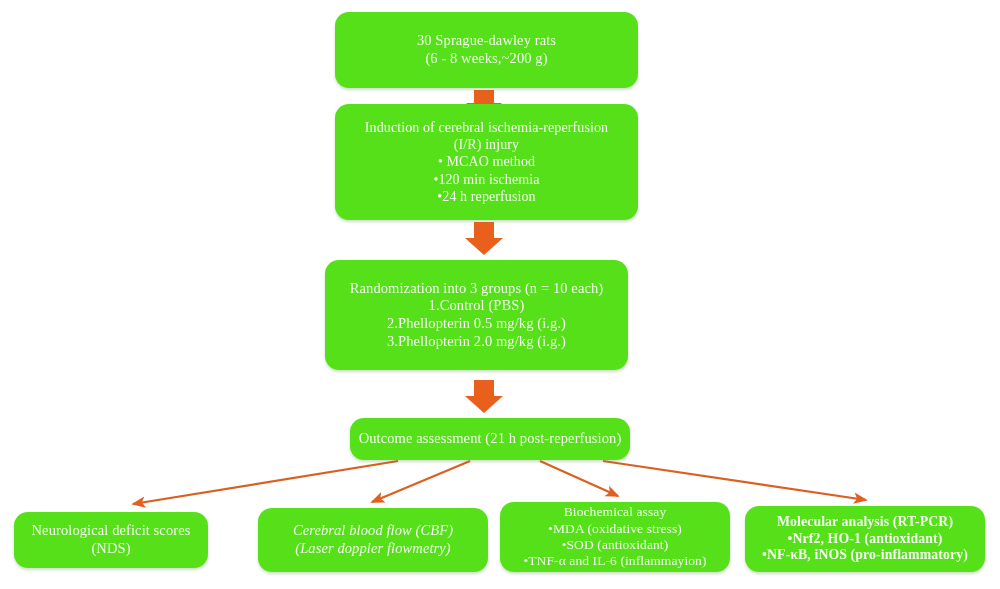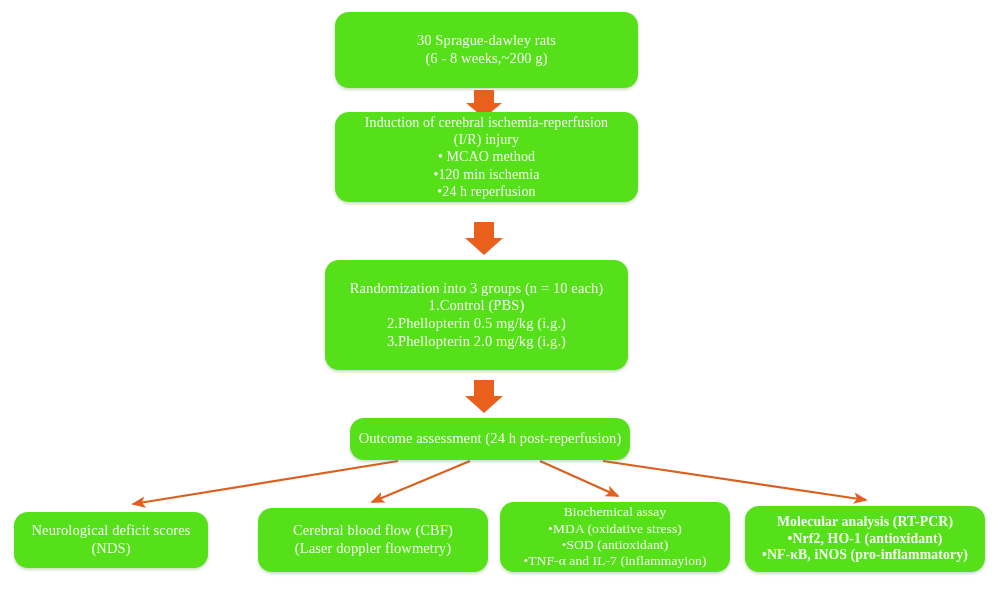--- a/index.html
+++ b/index.html
@@ -49,35 +49,35 @@
   }
 
   .node .node-text {
     display: block;
     width: 100%;
     white-space: pre-line;
   }
 
   
   #node-cohort      { left: 335px; top: 12px;  width: 303px; height: 76px;  }
-  #node-induction   { left: 335px; top: 112px; width: 303px; height: 90px;  }
+  #node-induction   { left: 335px; top: 104px; width: 303px; height: 116px;  }
   #node-random      { left: 325px; top: 260px; width: 303px; height: 110px; }
   #node-outcome     { left: 350px; top: 418px; width: 280px; height: 42px;  }
 
   #node-nds         { left: 14px;  top: 512px; width: 194px; height: 56px; text-align: center;  }
   #node-cbf         { left: 258px; top: 508px; width: 230px; height: 64px;  }
   #node-biochem     { left: 500px; top: 502px; width: 230px; height: 70px;  }
   #node-molecular   { left: 745px; top: 506px; width: 240px; height: 66px;  }
 
   #node-cohort     .node-text { font-size: 14.5px; }
   #node-induction  .node-text { font-size: 14px;   }
   #node-random     .node-text { font-size: 14.5px; }
   #node-outcome    .node-text { font-size: 14.5px; }
   #node-nds        .node-text { font-size: 14.5px; }
-  #node-cbf        .node-text { font-size: 14.5px; }
+  #node-cbf        .node-text { font-size: 14.5px; font-style: italic; }
   #node-biochem    .node-text { font-size: 13.5px; }
   #node-molecular  .node-text { font-size: 13.8px; font-weight: bold; }
 </style>
 </head>
 <body>
 
 <div id="flow-canvas">
 
   <svg class="arrow-layer" viewBox="0 0 1000 589" xmlns="http://www.w3.org/2000/svg">
     <defs>
@@ -126,37 +126,37 @@
   </div>
 
   <div class="node" id="node-random">
     <span class="node-text">Randomization into 3 groups (n = 10 each)
 1.Control (PBS)
 2.Phellopterin 0.5 mg/kg (i.g.)
 3.Phellopterin 2.0 mg/kg (i.g.)</span>
   </div>
 
   <div class="node" id="node-outcome">
-    <span class="node-text">Outcome assessment (24 h post-reperfusion)</span>
+    <span class="node-text">Outcome assessment (21 h post-reperfusion)</span>
   </div>
 
   <div class="node" id="node-nds">
     <span class="node-text">Neurological deficit scores (NDS)</span>
   </div>
 
   <div class="node" id="node-cbf">
     <span class="node-text">Cerebral blood flow (CBF)
 (Laser doppler flowmetry)</span>
   </div>
 
   <div class="node" id="node-biochem">
     <span class="node-text">Biochemical assay
 •MDA (oxidative stress)
 •SOD (antioxidant)
-•TNF-α and IL-7 (inflammayion)</span>
+•TNF-α and IL-6 (inflammayion)</span>
   </div>
 
   <div class="node" id="node-molecular">
     <span class="node-text">Molecular analysis (RT-PCR)
 •Nrf2, HO-1 (antioxidant)
 •NF-κB, iNOS (pro-inflammatory)</span>
   </div>
 
 </div>
 

